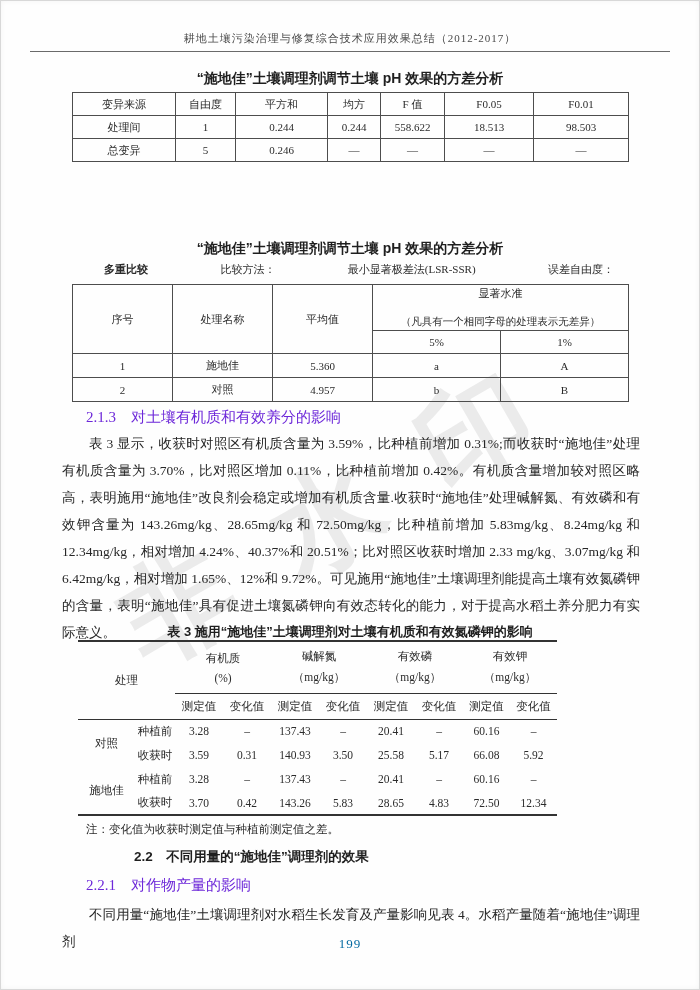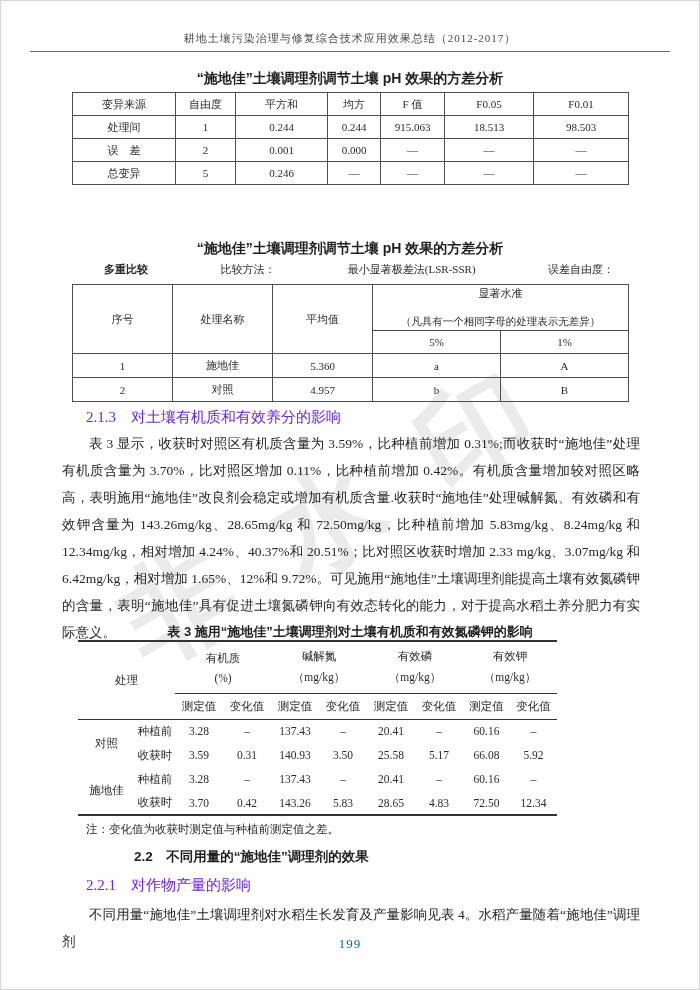--- a/index.html
+++ b/index.html
@@ -112,32 +112,23 @@
       <td>均方</td>
       <td>F 值</td>
       <td>F0.05</td>
       <td>F0.01</td>
     </tr>
     <tr>
       <td>处理间</td>
       <td>1</td>
       <td>0.244</td>
       <td>0.244</td>
-      <td>915.063</td>
+      <td>558.622</td>
       <td>18.513</td>
       <td>98.503</td>
-    </tr>
-    <tr>
-      <td>误　差</td>
-      <td>2</td>
-      <td>0.001</td>
-      <td>0.000</td>
-      <td>—</td>
-      <td>—</td>
-      <td>—</td>
     </tr>
     <tr>
       <td>总变异</td>
       <td>5</td>
       <td>0.246</td>
       <td>—</td>
       <td>—</td>
       <td>—</td>
       <td>—</td>
     </tr>

